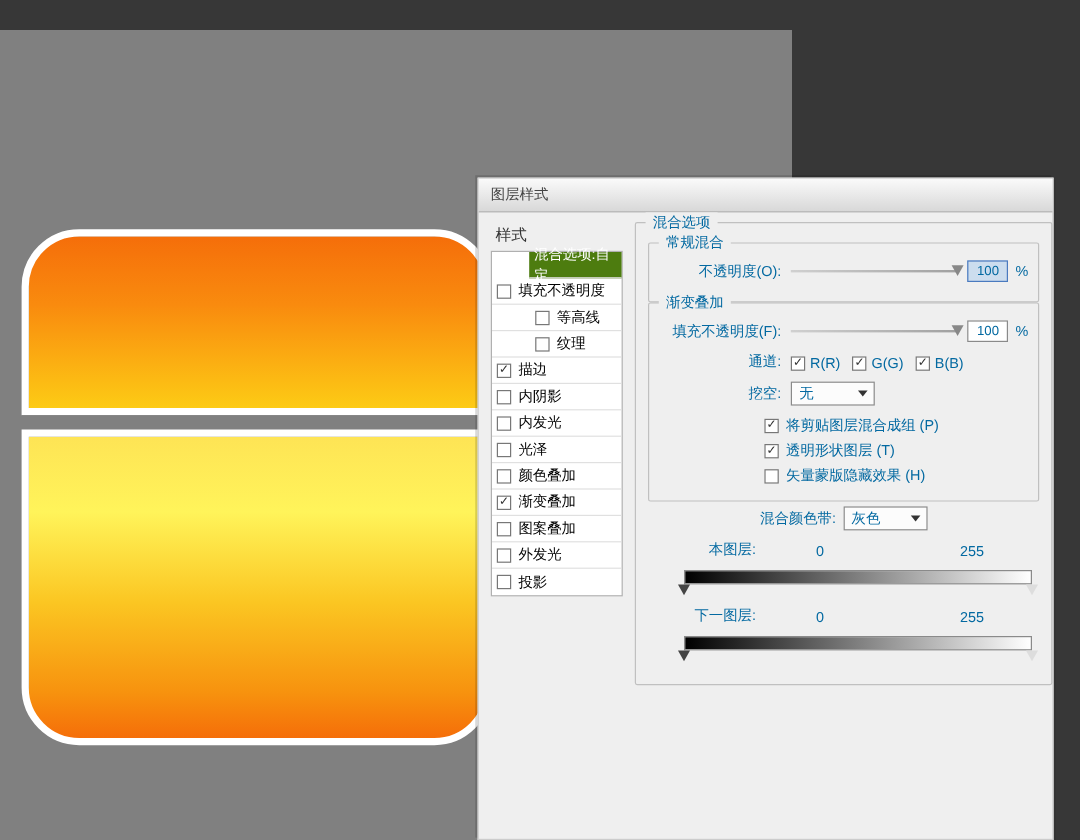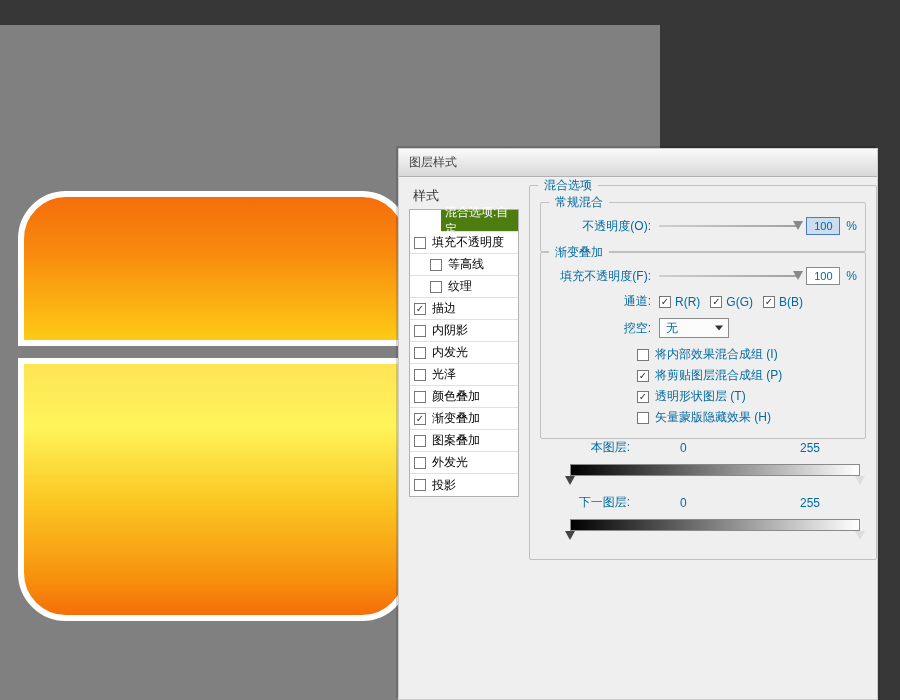--- a/index.html
+++ b/index.html
@@ -15,21 +15,21 @@
 .titlebar { height: 28px; background: linear-gradient(180deg, #fafafa 0%, #d8d8d8 100%); border-bottom: 1px solid #b0b0b0; padding: 5px 10px; font-size: 12px; color: #444; }
 
 .dlg-body { display: flex; height: calc(100% - 28px); }
 
 .styles-panel { width: 124px; padding: 8px 4px 8px 10px; }
 .panel-title { font-size: 13px; color: #333; margin: 2px 0 4px 4px; }
 .style-list { border: 1px solid #b0b0b0; background: #fff; font-size: 12px; }
 .style-item { height: 22px; display: flex; align-items: center; padding: 0 4px; border-bottom: 1px solid #e0e0e0; cursor: pointer; }
 .style-item:last-child { border-bottom: none; text-align: center; }
 .style-item.selected { background: #4d7c0f; color: #fff; margin-left: 31px; }
-.style-item.indent { padding-left: 20px; }
+.style-item.indent { padding-left: 36px; }
 .chk { width: 12px; height: 12px; border: 1px solid #777; background: #fff; margin-right: 6px; display: inline-flex; align-items: center; justify-content: center; flex-shrink: 0; }
 .chk.checked::after { content: "✓"; font-size: 10px; color: #333; line-height: 1; }
 
 .options-panel { flex: 1; padding: 8px 0 8px 6px; font-size: 12px; color: #0369a1; }
 .group { border: 1px solid #c0c0c0; border-radius: 2px; margin: 0 0 10px 0; padding: 16px 10px 10px 10px; position: relative; }
 .group-title { position: absolute; top: -9px; left: 8px; background: #efefef; padding: 0 6px; font-size: 12px; }
 .subgroup { border: 1px solid #c0c0c0; border-radius: 2px; padding: 14px 8px 8px 8px; position: relative; }
 .row { display: flex; align-items: center; margin-bottom: 8px; }
 .label-r { width: 110px; text-align: right; padding-right: 8px; }
 .select { height: 20px; border: 1px solid #8a8a8a; background: #fcfcfc; padding: 0 16px 0 6px; font-size: 12px; position: relative; display: inline-flex; align-items: center; min-width: 70px; }
@@ -164,38 +164,40 @@
                 </span></span>
           </div>
           <div class="row">
             <span class="label-r">挖空:</span>
             <div class="select down">
                 <span>无</span>
               </div>
           </div>
           <div class="adv-list" id="adv-list">
               <div class="row">
-                <span class="chk"></span>
-                <span>将内部效果混合成组 (I)</span>
-              </div>
-              <div class="row">
                 <span class="chk checked"></span>
                 <span>将剪贴图层混合成组 (P)</span>
               </div>
               <div class="row">
                 <span class="chk checked"></span>
                 <span>透明形状图层 (T)</span>
               </div>
               <div class="row">
                 <span class="chk"></span>
                 <span>矢量蒙版隐藏效果 (H)</span>
               </div>
             </div>
         </div>
 
+        <div class="row" style="justify-content:center; margin-top:4px;">
+          <span>混合颜色带:</span>
+          <div class="select down" style="margin-left:6px;">
+              <span>灰色</span>
+            </div>
+        </div>
 
         <div class="band-row">
           <span class="band-label">本图层:</span>
           <div class="band-vals">
               <span>0</span>
               <span>255</span>
             </div>
         </div>
         <div class="mini-slider">
           <div class="mini-track"></div>

